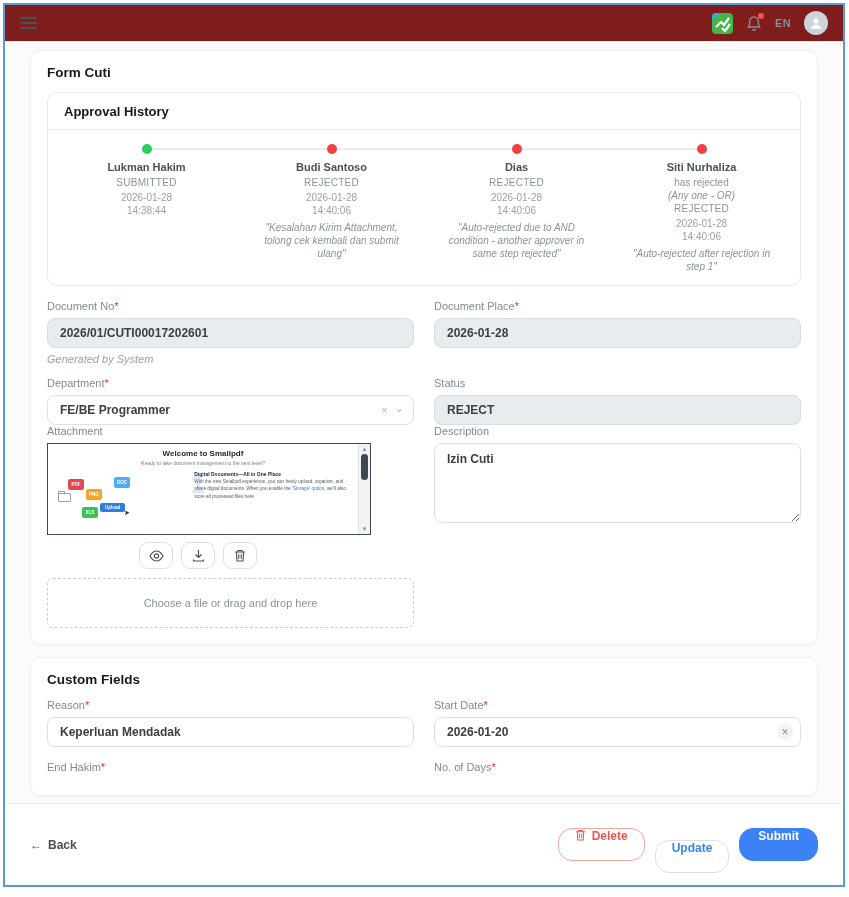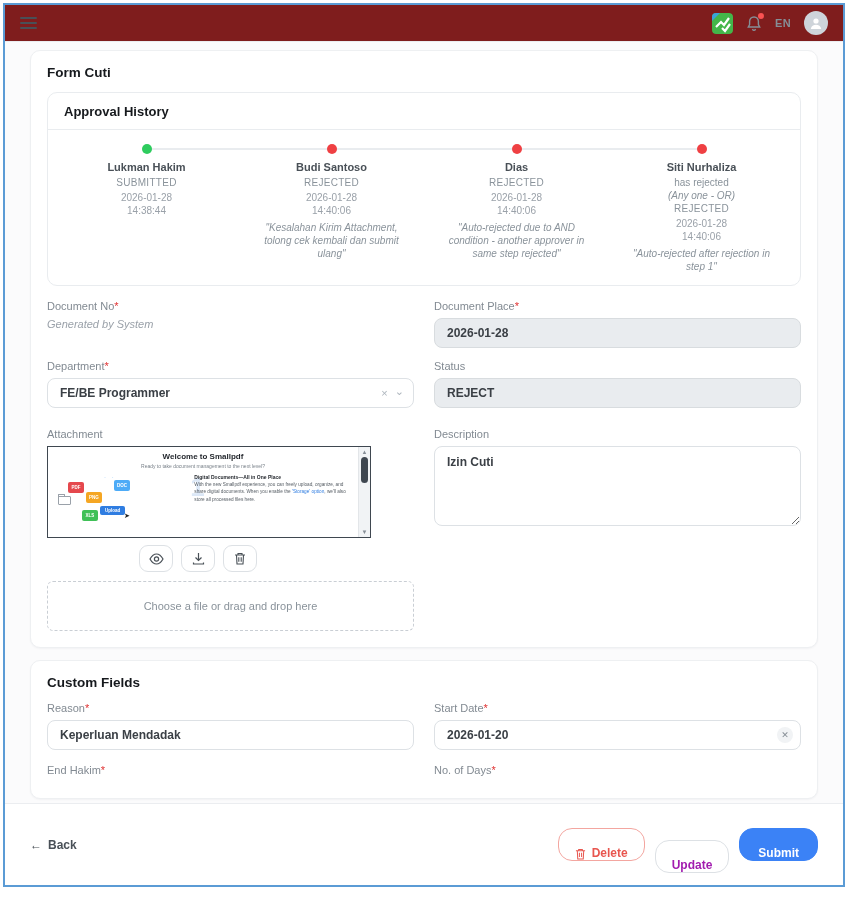--- a/index.html
+++ b/index.html
@@ -53,21 +53,21 @@
   .s-name { font-size:11px; font-weight:bold; color:#495057; margin-bottom:4px; }
   .s-pre { font-size:10px; color:#8a939b; margin-bottom:2px; }
   .s-mode { font-size:10px; color:#8a939b; font-style:italic; margin:2px 0; }
   .s-status { font-size:10px; color:#8a939b; margin-bottom:3px; letter-spacing:.3px; }
   .s-date, .s-time { font-size:10px; color:#9aa1a9; line-height:1.3; }
   .s-comment { font-size:10px; color:#8a939b; font-style:italic; margin:4px auto 0; line-height:1.3; max-width:165px; }
   .s-pre:empty, .s-mode:empty, .s-comment:empty { display:none; }
 
   
   .form-grid { display:grid; grid-template-columns:1fr 1fr; column-gap:20px; }
-  .mt14 { margin-top:14px; } .mt12 { margin-top:12px; } .mt20 { margin-top:20px; }
+  .mt14 { margin-top:14px; } .mt12 { margin-top:12px; } .mt20 { }
   .f-label { font-size:11px; color:#828a92; margin-bottom:6px; display:block; }
   .req { color:#e03131; }
   .f-input {
     width:100%; height:30px; border:1px solid #dde1e5; border-radius:8px;
     padding:0 12px; font-size:12px; font-weight:bold; color:#3b4046; background:#fff;
     font-family:"Liberation Sans", sans-serif; outline:none;
   }
   .f-input.disabled { background:#e9ecef; border-color:#d8dcdf; }
   .helper { font-size:11px; color:#9aa1a9; font-style:italic; margin-top:5px; }
   .input-wrap { position:relative; }
@@ -124,24 +124,24 @@
   
   .custom-card { margin-top:12px; padding:14px 16px 16px; }
 
   
   .spacer { flex:1; }
   .footer { background:#fff; border-top:1px solid #ebedf0; padding:12px 25px; flex:0 0 auto;
             display:flex; align-items:center; }
   .back-link { font-size:12px; font-weight:bold; color:#495057; display:flex; align-items:center; gap:6px; cursor:pointer; }
   .footer-actions { margin-left:auto; display:flex; align-items:center; gap:10px; }
   .btn { height:33px; border-radius:14px; padding:0 16px; font-size:12px; font-weight:bold;
-         display:inline-flex; align-items:flex-end; gap:6px; cursor:pointer;
+         display:inline-flex; align-items:flex-start; gap:6px; cursor:pointer;
          font-family:"Liberation Sans", sans-serif; }
   .btn-delete { background:#fff; border:1px solid #f3a6a0; color:#e8564f; }
-  .btn-update { background:#fff; border:1px solid #dde1e5; color:#a21caf;margin-top:24px; }
+  .btn-update { background:#fff; border:1px solid #dde1e5; color:#3b82f6;margin-top:24px; }
   .btn-submit { background:#3b82f6; border:1px solid #3b82f6; color:#fff; padding:0 18px; }
 </style>
 </head>
 <body>
 
 <div class="frame">
 
   <div class="topbar">
     <div class="hamburger">
       <span></span>
@@ -223,20 +223,21 @@
               <div class="s-time">14:40:06</div>
               <div class="s-comment">"Auto-rejected after rejection in step 1"</div>
             </div>
           </div>
         </div>
       </div>
 
       <div class="form-grid mt14">
         <div class="field">
           <span class="f-label"><span>Document No</span><span class="req">*</span></span>
+          <input class="f-input disabled" readonly="" value="2026/01/CUTI00017202601" style="">
           <div class="helper">Generated by System</div>
         </div>
         <div class="field">
           <span class="f-label"><span>Document Place</span><span class="req">*</span></span>
           <input class="f-input disabled" readonly="" value="2026-01-28" style="">
         </div>
       </div>
 
       <div class="form-grid mt12">
         <div class="field">

